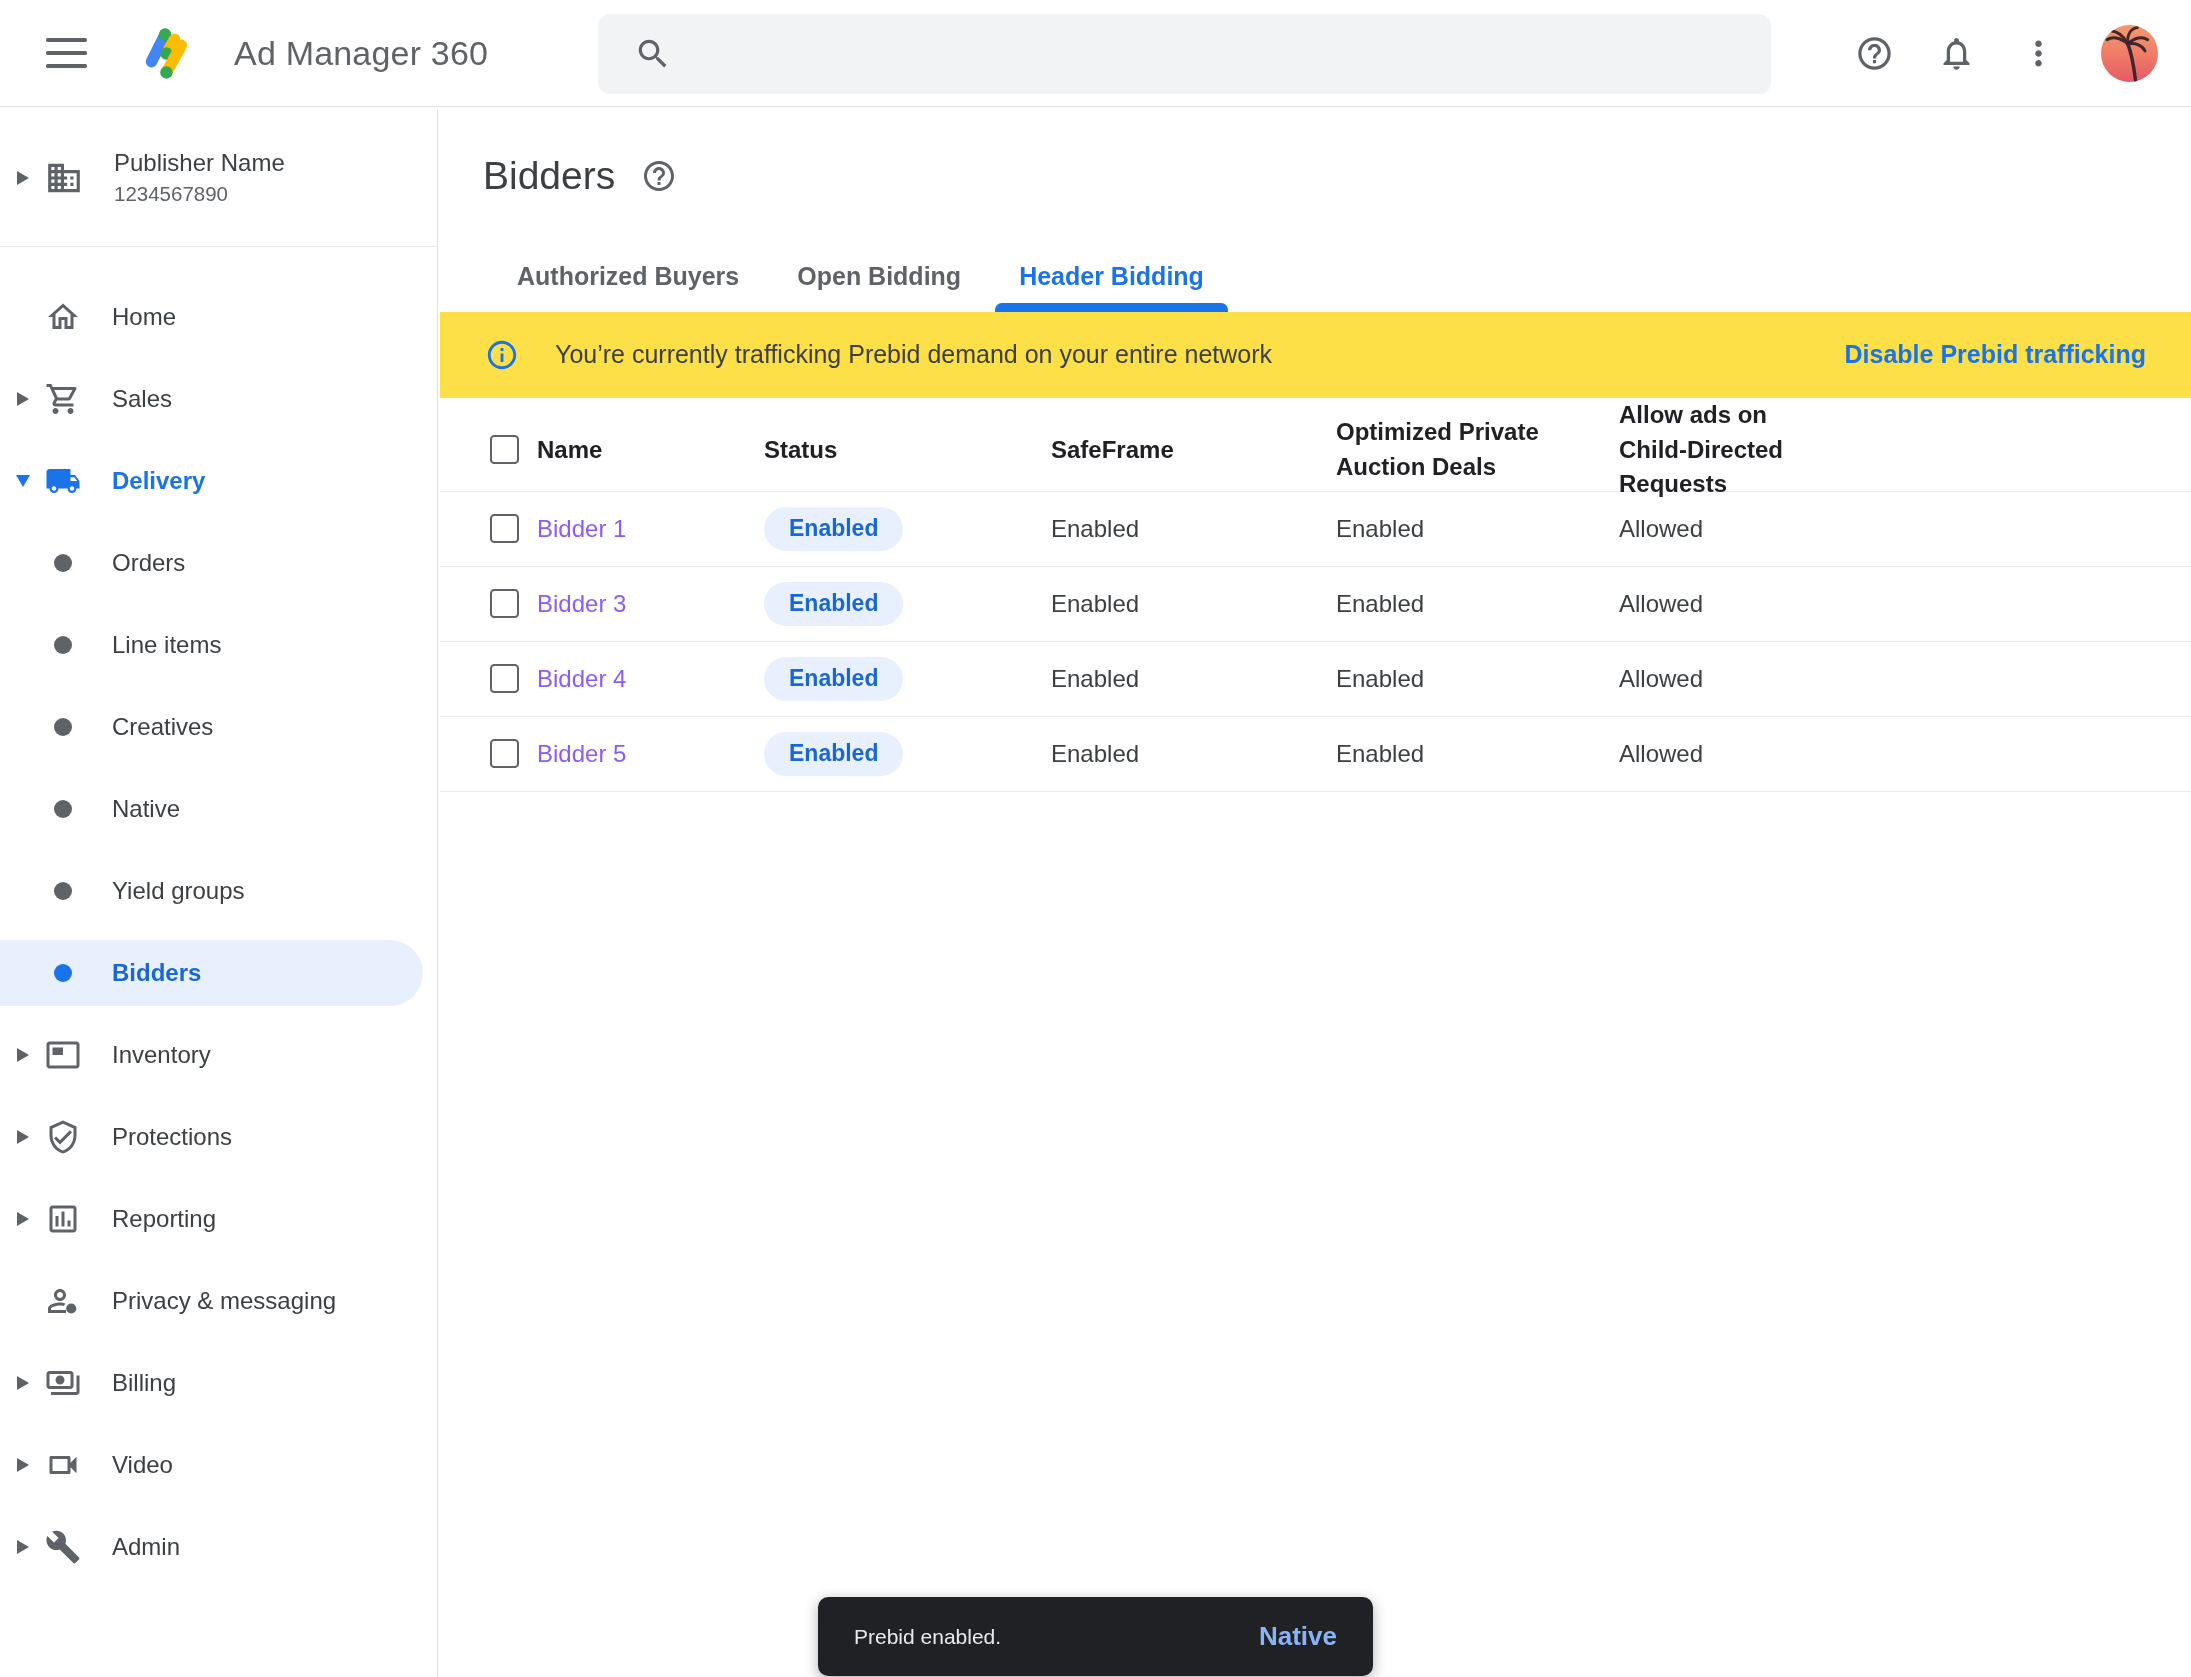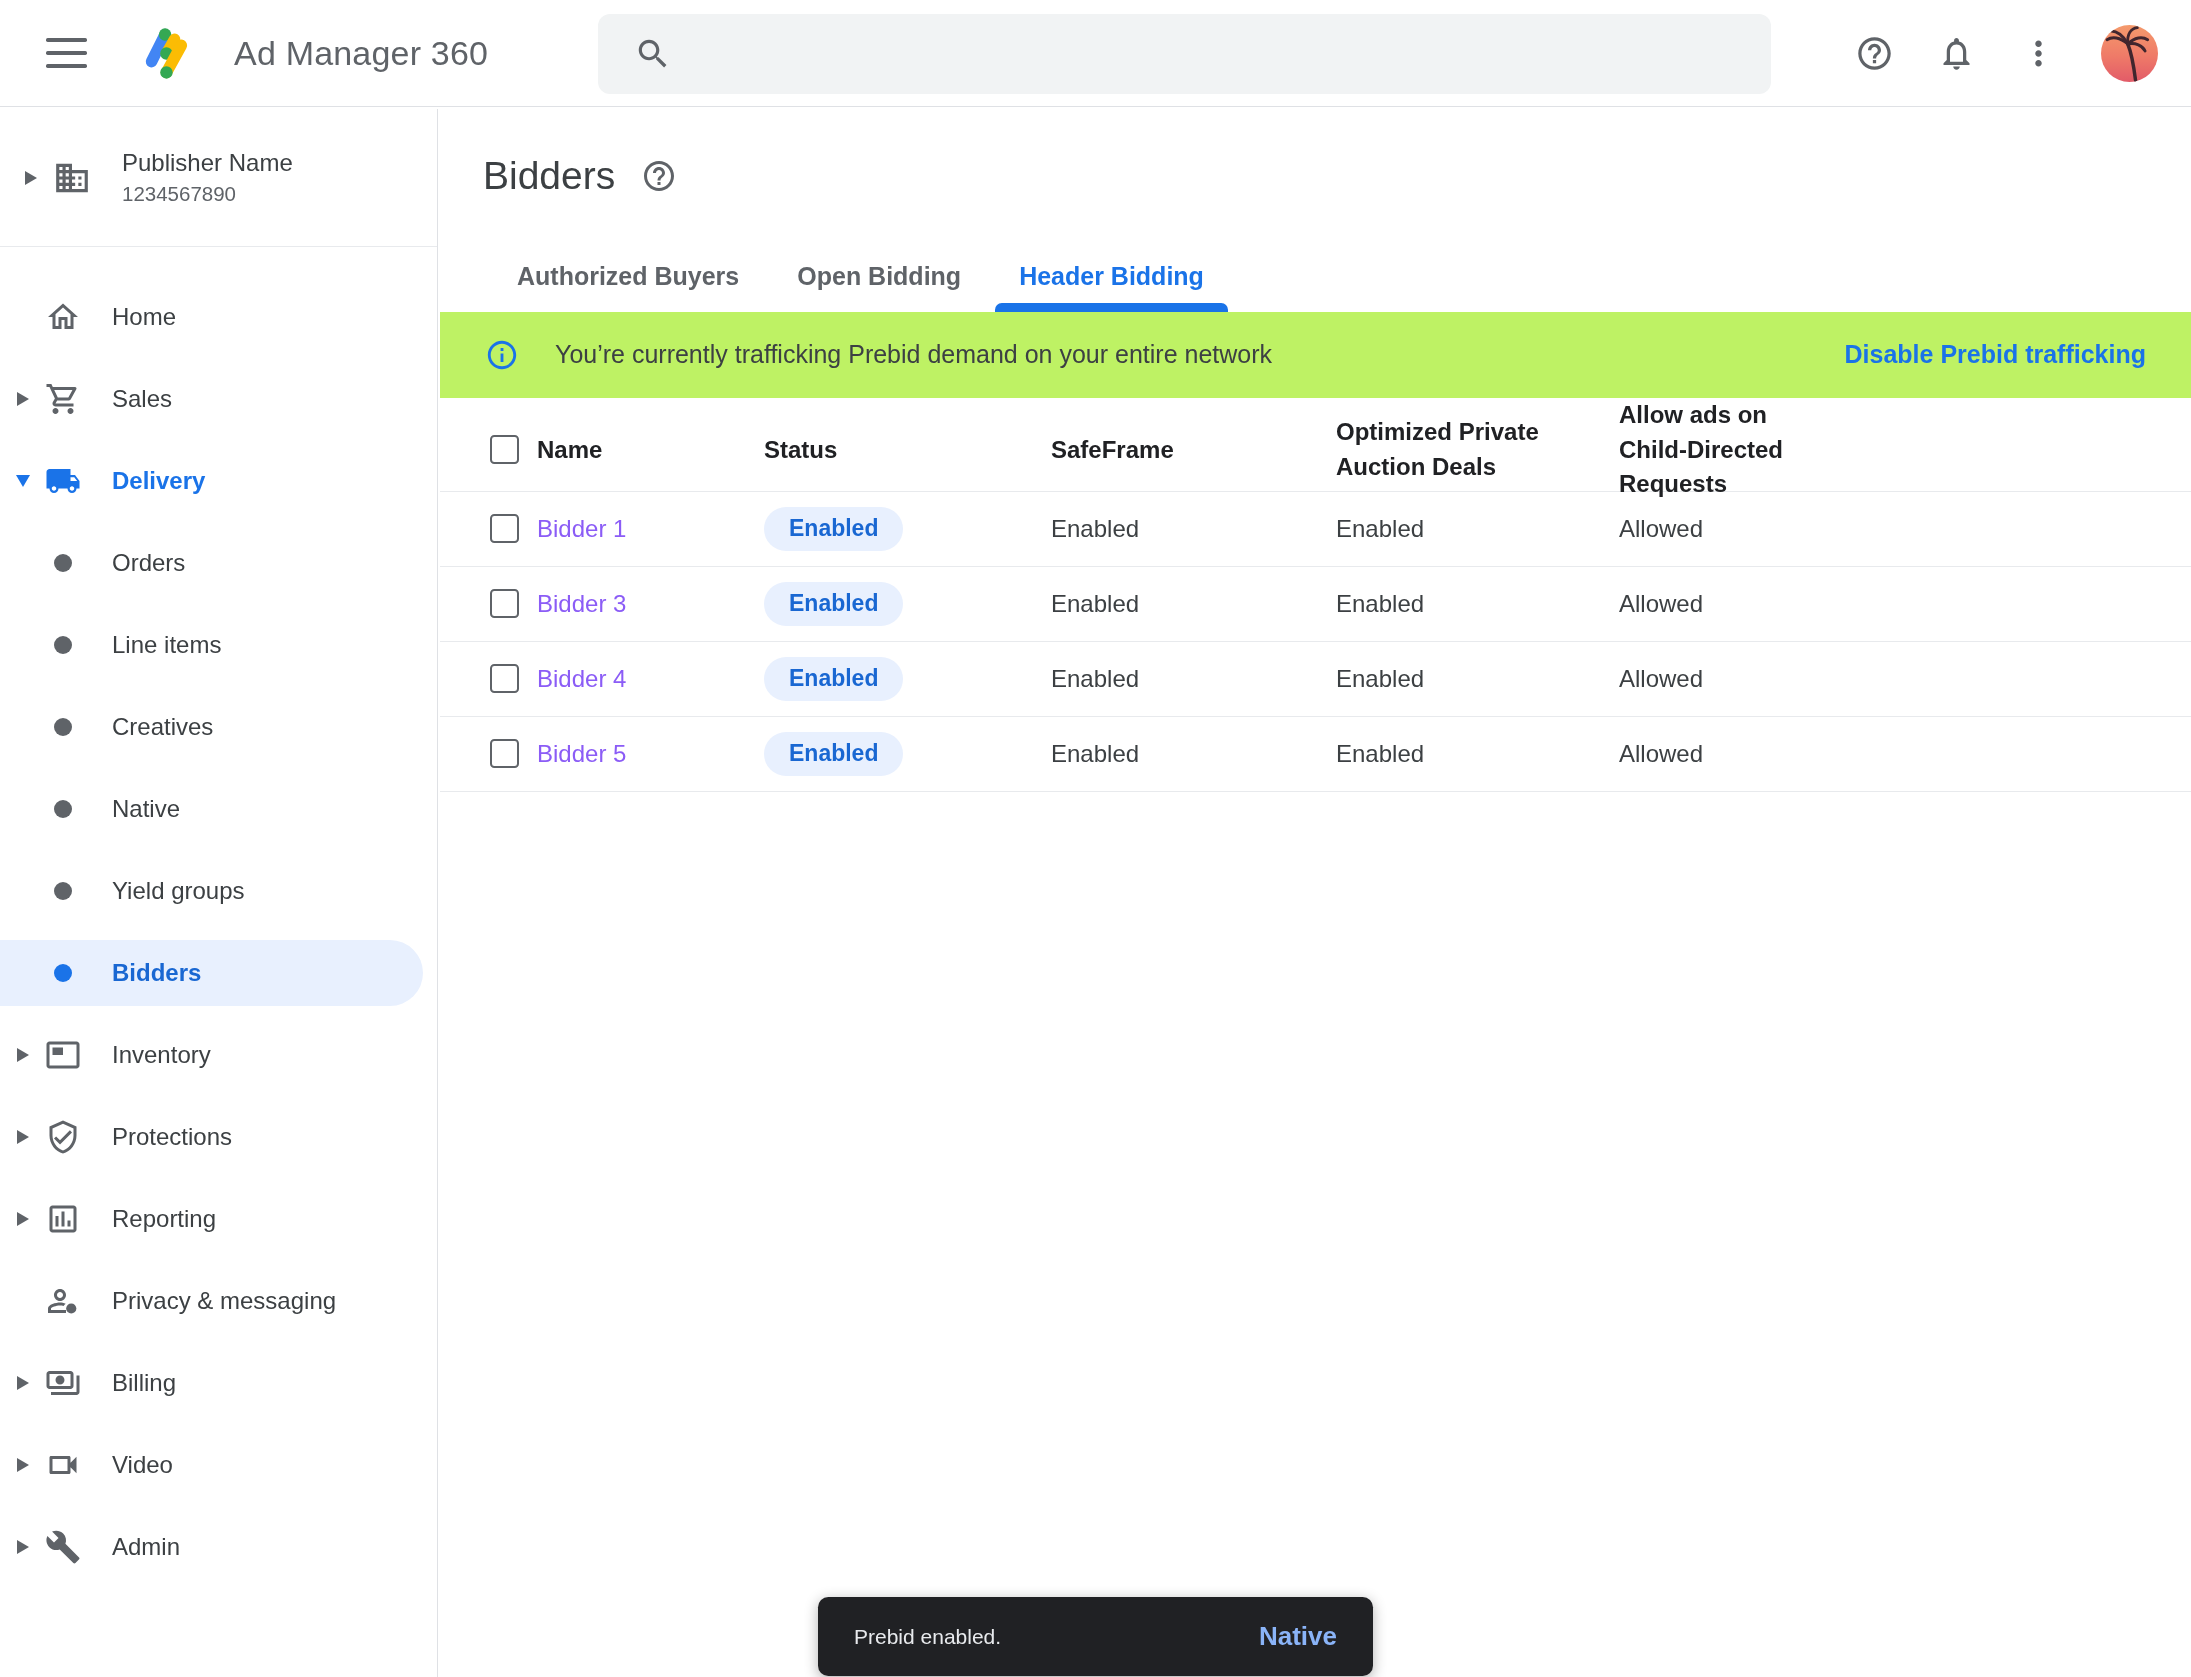--- a/index.html
+++ b/index.html
@@ -21,21 +21,21 @@
   .searchbar .sicon { margin-left:36px; width:38px; height:38px; color:#5F6368; }
   .appbar-right { position:absolute; right:34px; top:0; height:107px; display:flex;
                   align-items:center; gap:43px; }
   .abtn { width:39px; height:39px; color:#5F6368; cursor:pointer; }
   .avatar { width:57px; height:57px; border-radius:50%; overflow:hidden; cursor:pointer; }
   svg { display:block; width:100%; height:100%; }
 
   
   .sidebar { position:absolute; left:0; top:109px; width:438px; height:1569px;
              background:#fff; border-right:1.7px solid #DFE1E5; }
-  .publisher { display:flex; align-items:center; height:138px; border-bottom:1.7px solid #E8EAED;padding-left:8px; }
+  .publisher { display:flex; align-items:center; height:138px; border-bottom:1.7px solid #E8EAED; }
   .pub-arrow { width:45px; display:flex; justify-content:center; }
   .pub-icon { width:38px; height:38px; color:#5F6368; }
   .pub-text { margin-left:31px; }
   .pub-name { font-size:24px; color:#3C4043; }
   .pub-id { font-size:20.5px; color:#5F6368; margin-top:5.1px; }
 
   .nav { margin-top:29px; }
   .nav-item { position:relative; height:82px; display:flex; align-items:center; cursor:pointer; }
   .nav-item .pill { display:none; }
   .nav-item.selected .pill { display:block; position:absolute; left:0; top:7.7px; right:13.7px;
@@ -60,21 +60,21 @@
   .page-title { font-size:39px; color:#3C4043; }
   .title-help { width:36px; height:36px; margin-left:26px; color:#5F6368; cursor:pointer; }
 
   .tabs { display:flex; margin-top:50px; padding-left:48px; height:57px;text-align:center; }
   .tab { position:relative; display:flex; align-items:center; padding:0 29px; font-size:25px;
          font-weight:bold; color:#5F6368; cursor:pointer; }
   .tab.active { color:#1A73E8; }
   .tab.active::after { content:""; position:absolute; left:5.1px; right:5.1px; bottom:-6.8px;
          height:8.6px; background:#1A73E8; border-radius:6.8px 6.8px 0 0; }
 
-  .banner { margin-top:6.8px; height:86px; background:#bef264; display:flex; align-items:center; }
+  .banner { margin-top:6.8px; height:86px; background:#fde047; display:flex; align-items:center; }
   .binfo { width:34px; height:34px; margin-left:45px; color:#1A73E8; }
   .btext { margin-left:36px; font-size:25px; color:#3C4043; }
   .baction { margin-left:auto; margin-right:46px; font-size:25px; color:#1A73E8;
              font-weight:bold; cursor:pointer; white-space:nowrap; }
 
   .grid-row { display:grid; grid-template-columns:47px 227px 287px 285px 283px 1fr;
               align-items:center; padding-left:50px; border-bottom:1.7px solid #E8EAED; }
   .thead { height:94px; font-size:24px; font-weight:bold; color:#202124; }
   .thead .hcell { line-height:1.45; max-width:214px; }
   .trow { height:75px; font-size:24px; color:#3C4043; }

